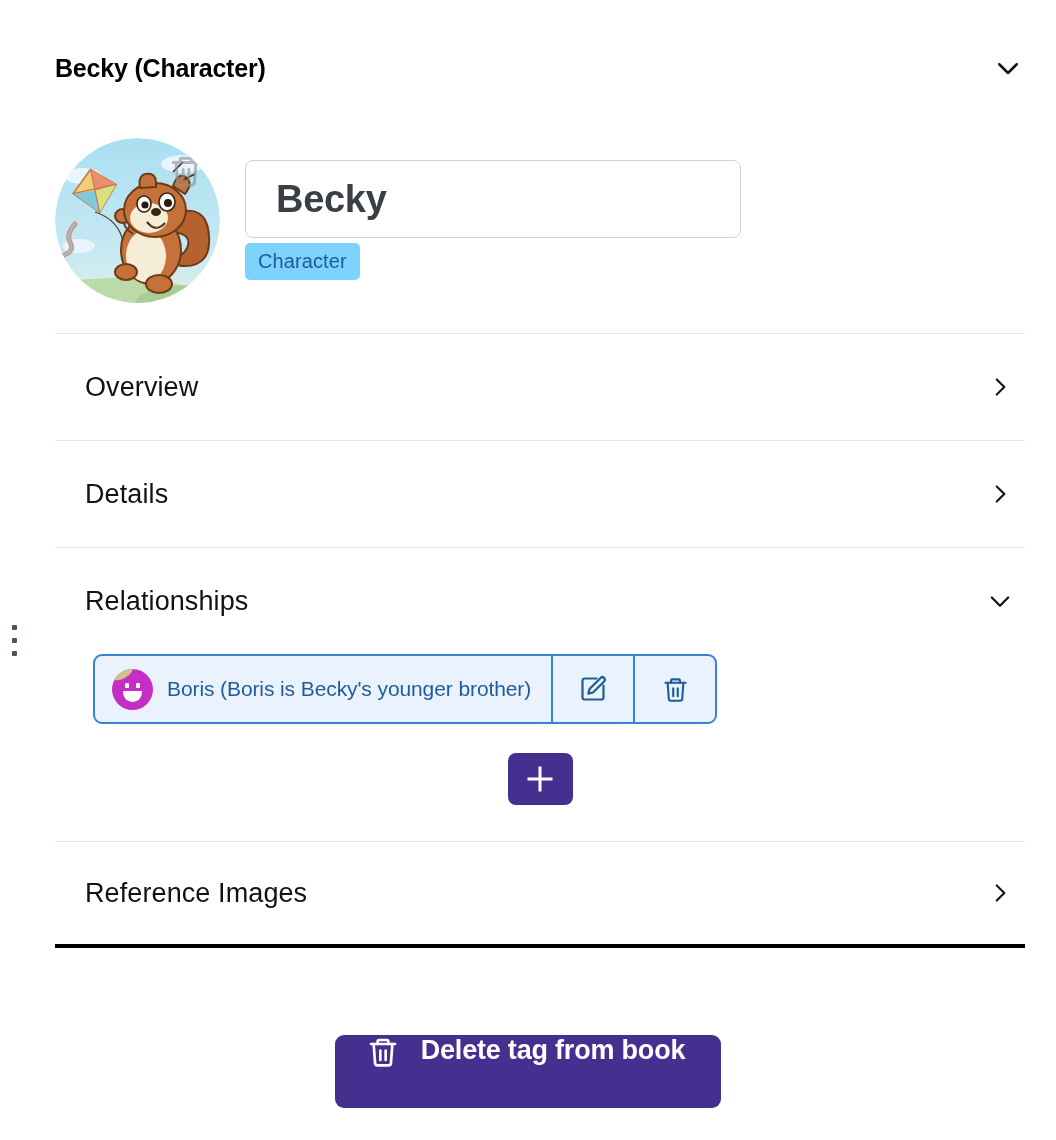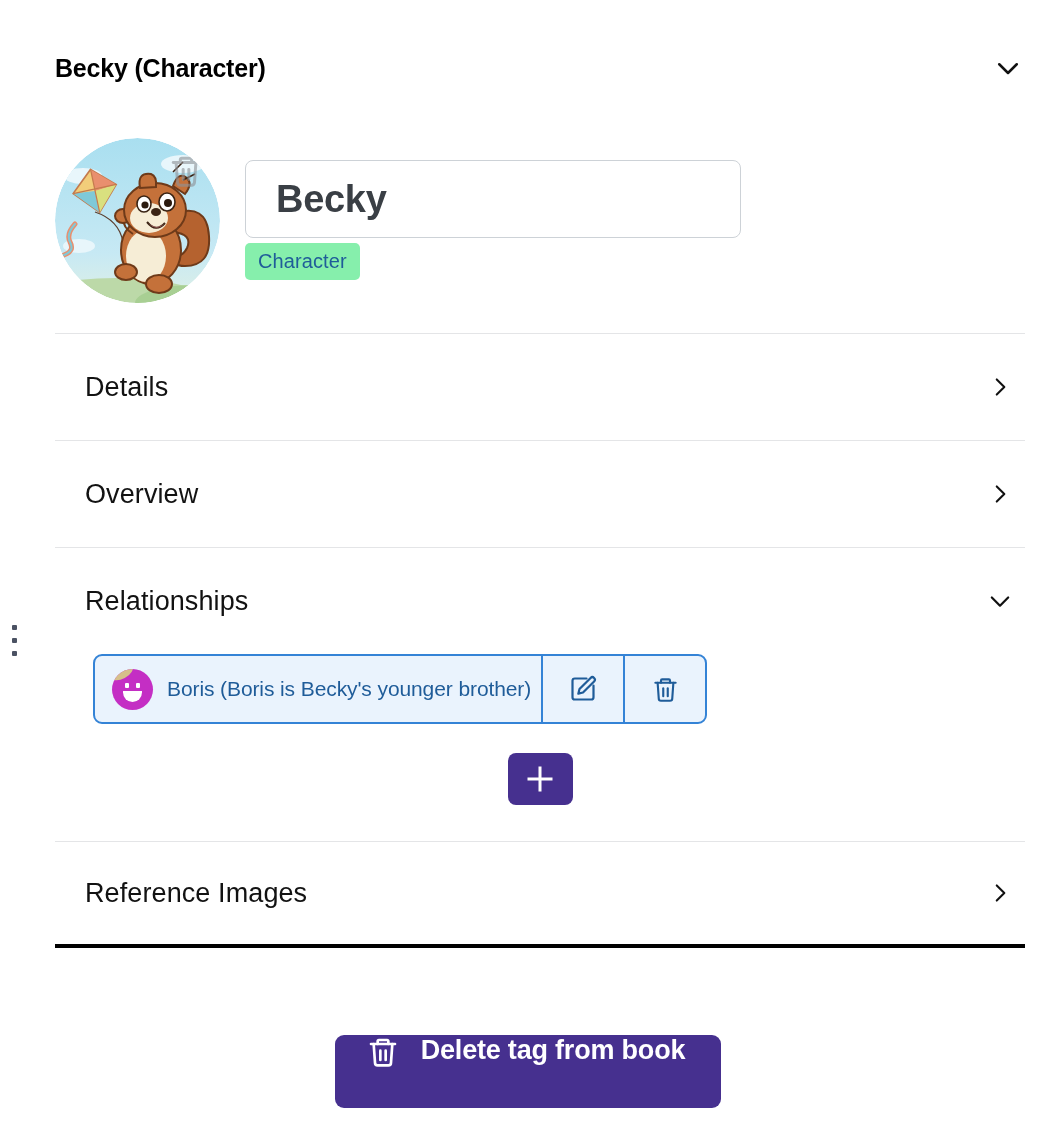--- a/index.html
+++ b/index.html
@@ -123,21 +123,21 @@
 
   .type-badge {
     position: absolute;
     left: 190px;
     top: 113px;
     display: inline-flex;
     align-items: center;
     height: 37px;
     padding: 0 13px;
     border-radius: 5px;
-    background: #86efac;
+    background: #7dd3fc;
     color: #1f5c99;
     font-size: 20px;
     letter-spacing: 0.1px;
   }
 
   
   .sections {
     position: absolute;
     left: 55px;
     top: 333px;
@@ -183,21 +183,21 @@
     height: 70px;
     border: 2px solid #3483d6;
     border-radius: 9px;
     background: #eaf3fd;
     overflow: hidden;
   }
   .rel-main {
     display: flex;
     align-items: center;
     gap: 14px;
-    padding: 0 10px 0 17px;
+    padding: 0 20px 0 17px;
     cursor: pointer;
     justify-content: flex-end;
   }
   .rel-avatar {
     width: 41px;
     height: 41px;
     border-radius: 50%;
     background: #c42ec4;
     position: relative;
     overflow: hidden;
@@ -408,30 +408,30 @@
     </div>
 
     <input class="name-input" type="text" value="Becky" style="">
 
     <div class="type-badge">Character</div>
   </div>
 
   <div class="sections">
 
     <div class="section-row">
-      <span class="section-label">Details</span>
+      <span class="section-label">Overview</span>
       <span class="section-chevron">
         <svg width="26" height="26" viewBox="0 0 24 24" fill="none" stroke="#111111" stroke-width="1.9" stroke-linecap="round" stroke-linejoin="round">
             <polyline points="9 5 16 12 9 19"></polyline>
           </svg>
       </span>
     </div>
 
     <div class="section-row">
-      <span class="section-label">Overview</span>
+      <span class="section-label">Details</span>
       <span class="section-chevron">
         <svg width="26" height="26" viewBox="0 0 24 24" fill="none" stroke="#111111" stroke-width="1.9" stroke-linecap="round" stroke-linejoin="round">
             <polyline points="9 5 16 12 9 19"></polyline>
           </svg>
       </span>
     </div>
 
     <div class="section-row">
       <span class="section-label">Relationships</span>
       <span class="section-chevron">

